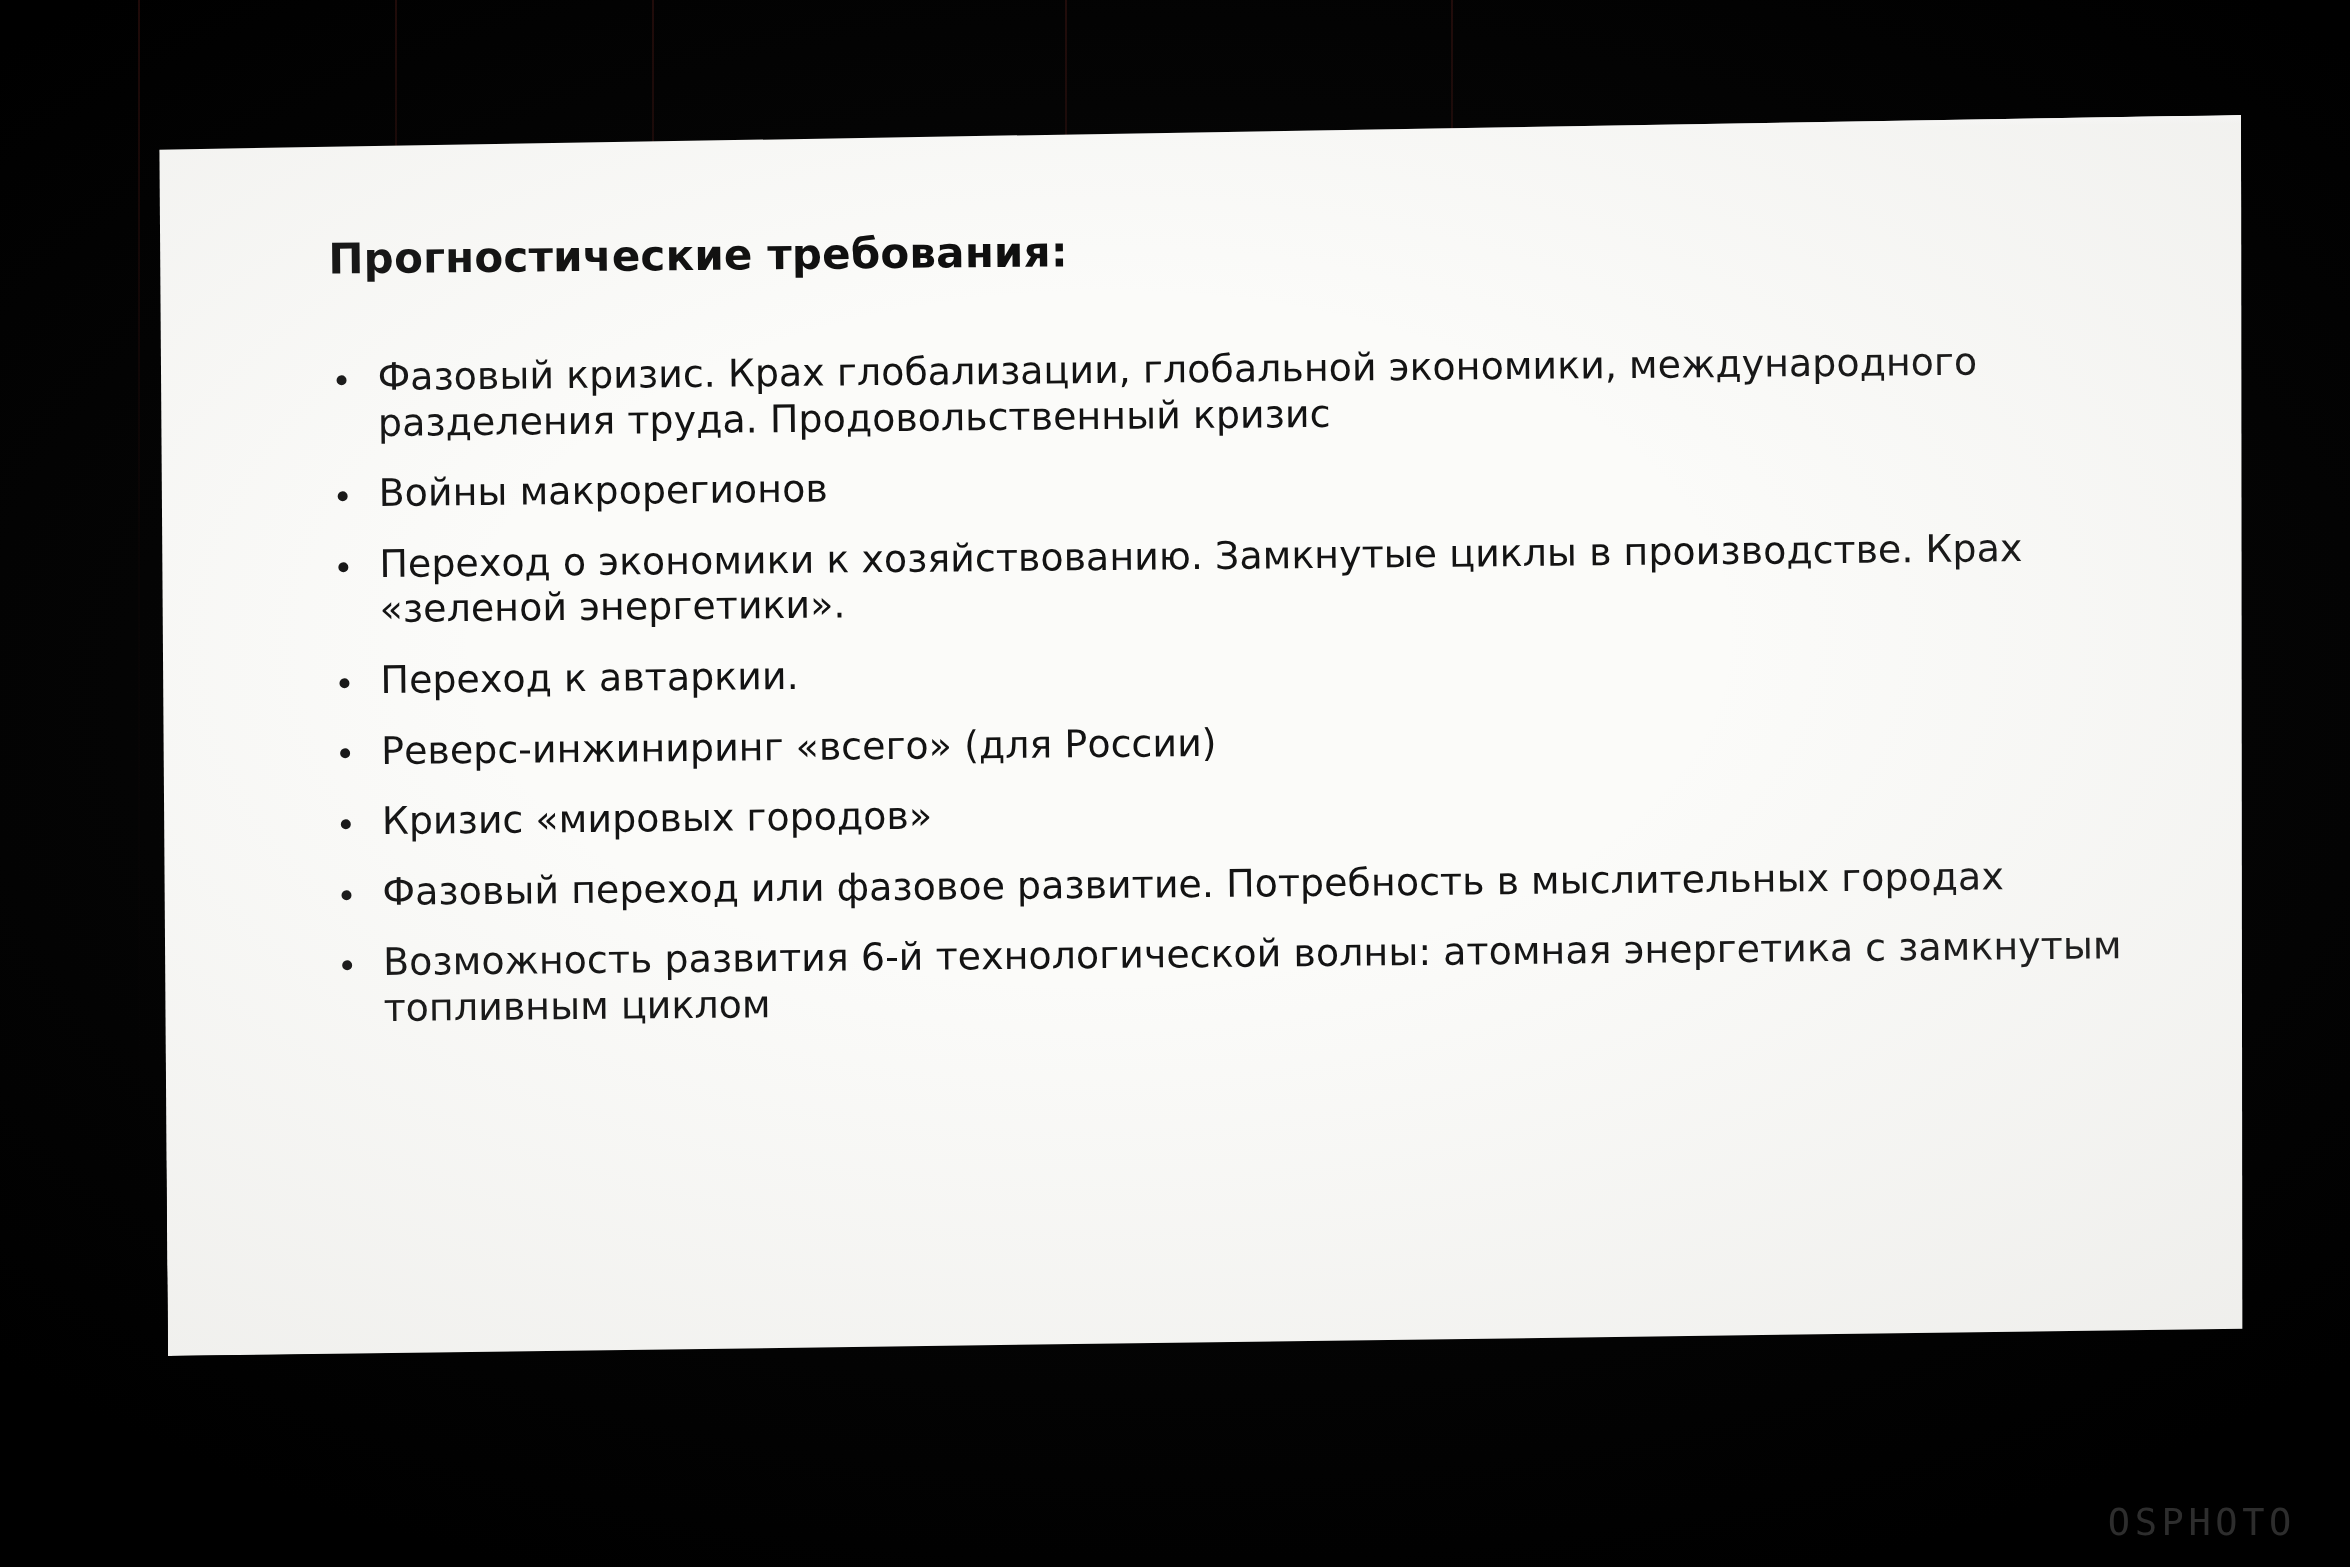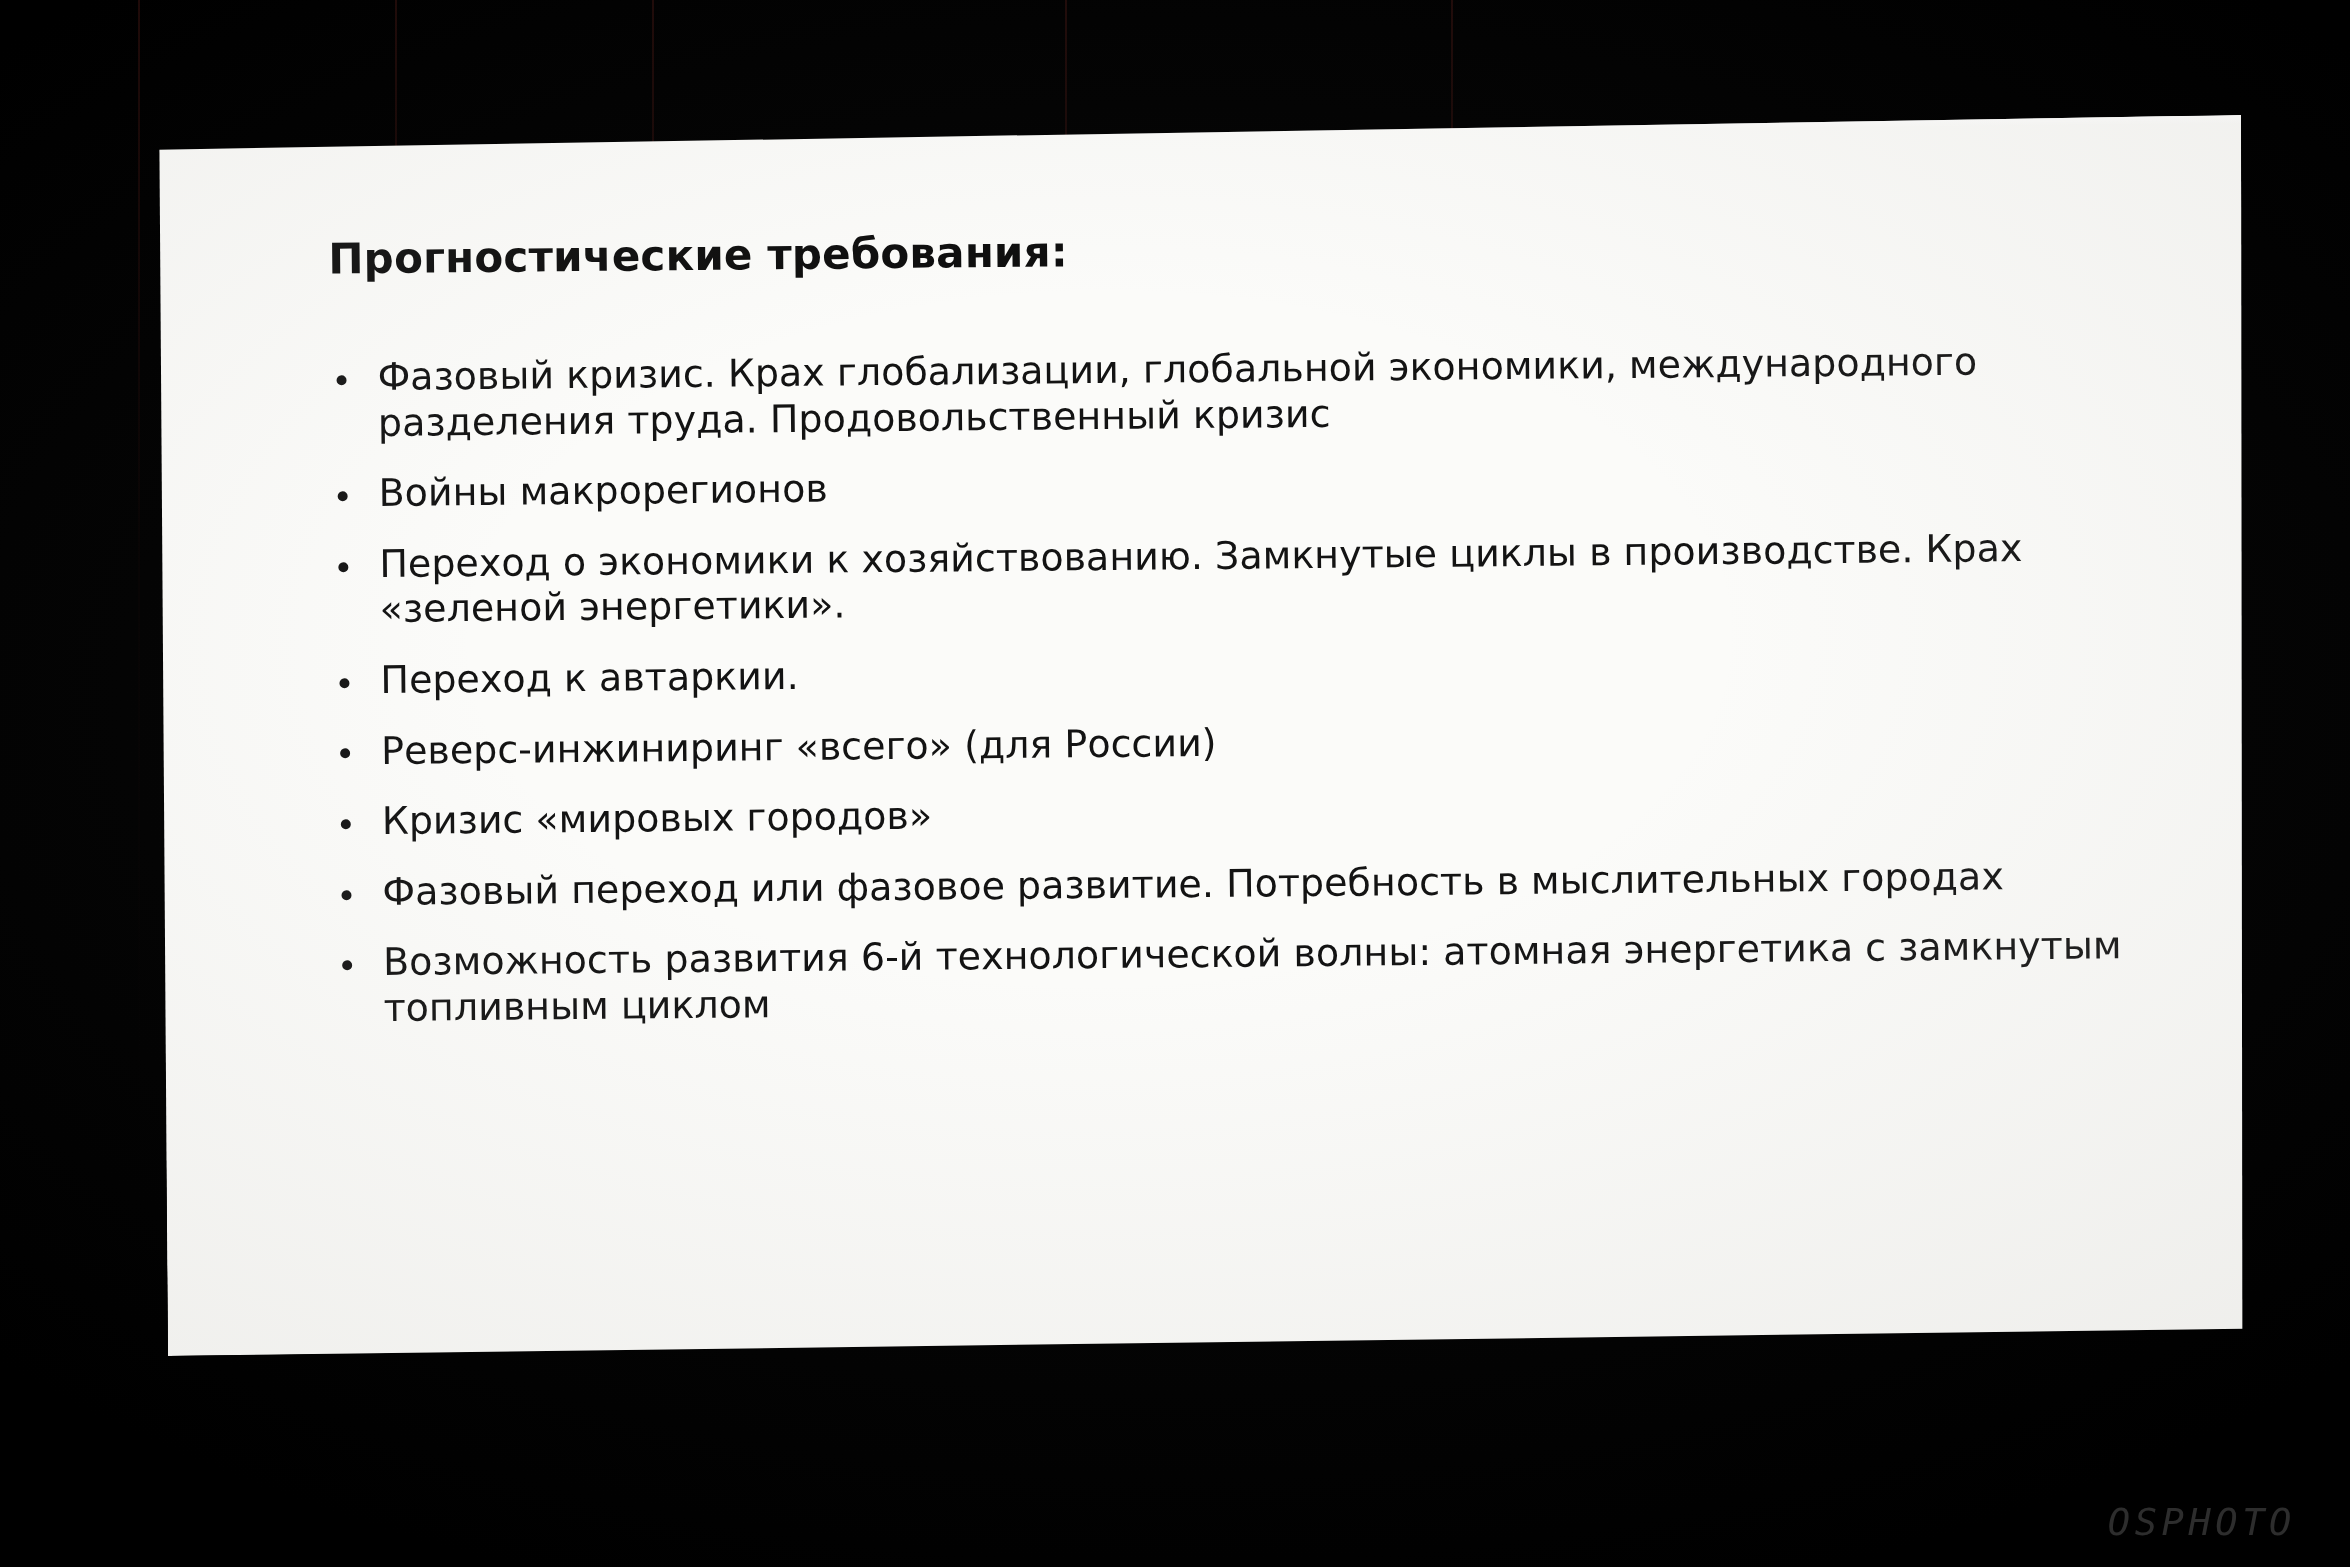--- a/index.html
+++ b/index.html
@@ -111,21 +111,20 @@
   
   #watermark {
     position: absolute;
     right: 55px;
     bottom: 24px;
     font-family: "DejaVu Sans Mono", monospace;
     font-size: 37px;
     letter-spacing: 4.6px;
     color: rgba(150,150,150,0.30);
     user-select: none;
-    font-style: italic;
   }
 </style>
 </head>
 <body>
 
 <div id="stage">
   <div class="seam" style="left:138px;"></div>
   <div class="seam" style="left:395px;"></div>
   <div class="seam" style="left:652px;"></div>
   <div class="seam" style="left:1065px;"></div>

